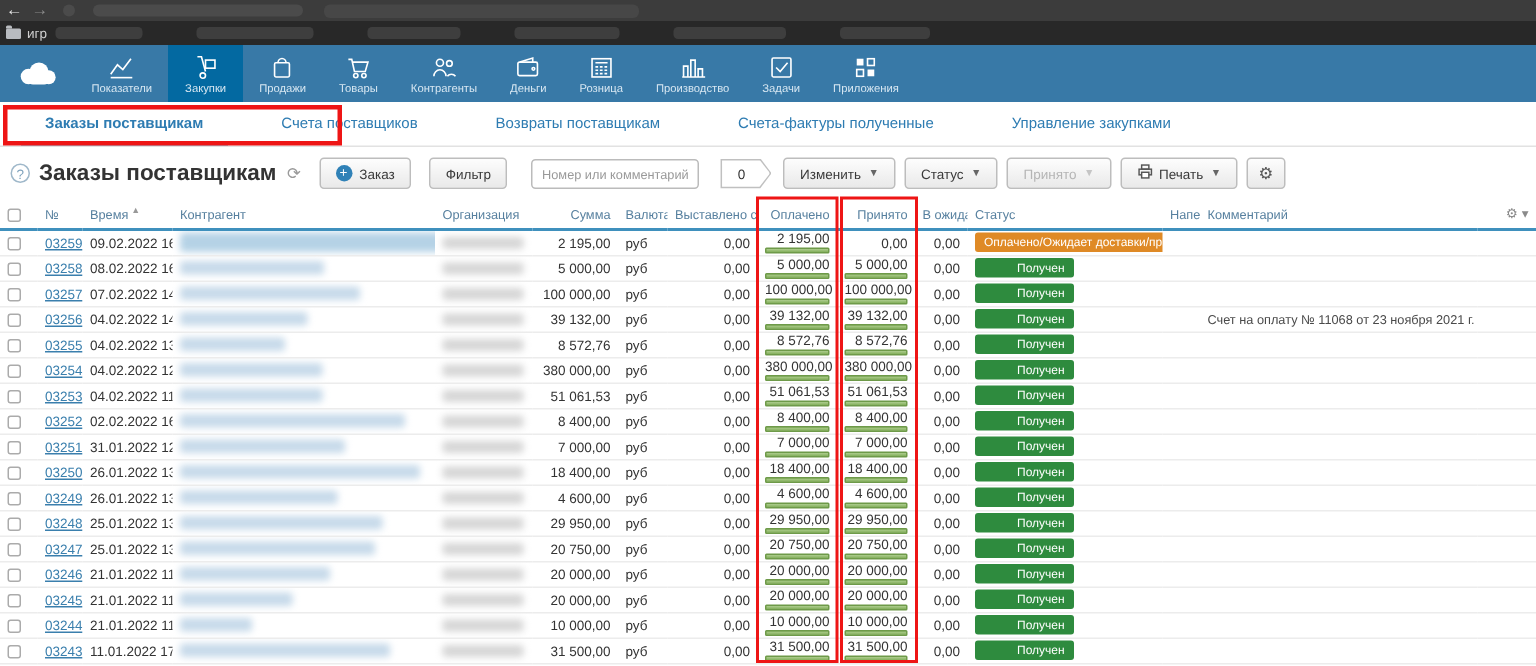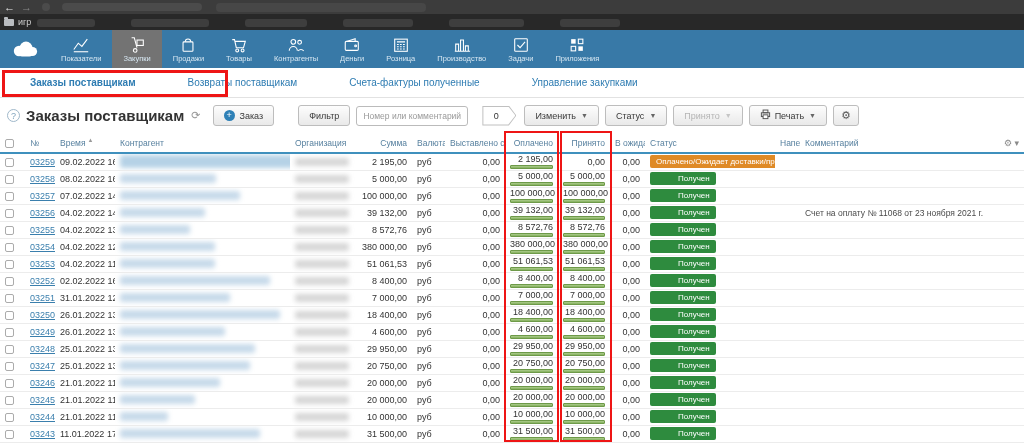--- a/index.html
+++ b/index.html
@@ -19,21 +19,21 @@
   .folder-icon { width:10px; height:7px; background:#b9bcc0; border-radius:1px; position:relative; display:inline-block; }
   .folder-icon::before { content:""; position:absolute; top:-2px; left:0; width:4px; height:2px; background:#b9bcc0; border-radius:1px 1px 0 0; }
   .bm-label { color:#cfcfcf; font-size:9px; margin:0 6px 0 4px; }
   .bm-blob { height:8px; background:#3e3e3e; border-radius:3px; display:inline-block; margin-right:36px; }
 
   
   .topnav { height:38px; background:#3879a7; display:flex; align-items:stretch; }
   .logo { width:50px; display:flex; align-items:center; justify-content:center; }
   .nav-items { display:flex; align-items:stretch; }
   .nav-item { display:flex; flex-direction:column; align-items:center; justify-content:center; padding:2px 11px 1px; cursor:pointer;text-align:center; }
-  .nav-item.active { background:#737373; }
+  .nav-item.active { background:#0369a1; }
   .nav-item .nicon { height:17px; display:flex; align-items:center; }
   .nav-item .nlabel { color:#d7e7f2; font-size:7.5px; margin-top:1px; white-space:nowrap; }
 
   
   .tabs { height:30px; background:#fff; border-bottom:1px solid #e2e2e2; display:flex; align-items:stretch; padding-left:10px; }
   .tab { display:flex; align-items:center; padding:0 20px; margin-right:12px; color:#2e7cb2; font-size:10px; cursor:pointer; position:relative; white-space:nowrap; }
   .tab.active { font-weight:bold; }
   .tab.active::after { content:""; position:absolute; left:4px; right:4px; bottom:0; height:3px; background:#4696c6; }
 
   
@@ -202,37 +202,38 @@
               <rect x="11.5" y="11.5" width="5" height="5" fill="#fff" stroke="none"></rect>
             </svg>
           </span>
           <span class="nlabel">Приложения</span>
         </div>
       </div>
   </nav>
 
   <div class="tabs" id="tabs-row">
       <div class="tab active">Заказы поставщикам</div>
+      <div class="tab">Счета поставщиков</div>
       <div class="tab">Возвраты поставщикам</div>
       <div class="tab">Счета-фактуры полученные</div>
       <div class="tab">Управление закупками</div>
     </div>
 
   <div class="toolbar">
     <span class="help-badge">?</span>
     <span class="page-title">Заказы поставщикам</span>
     <span class="refresh">⟳</span>
     <span class="btn">
       <span class="plus-ico">+</span>
       <span>Заказ</span>
     </span>
-    <span class="btn" style="margin-left:18px;">
+    <span class="btn" style="margin-left:6px;">
       <span>Фильтр</span>
     </span>
-    <input class="search-box" style="" placeholder="Номер или комментарий">
+    <input class="search-box" style="margin-left: 10px;" placeholder="Номер или комментарий">
     <span class="count-tag">
       <span class="outer"></span>
       <span class="inner">0</span>
     </span>
     <span class="btn">
       <span>Изменить</span>
         <span class="caret">▼</span>
     </span>
     <span class="btn">
       <span>Статус</span>

